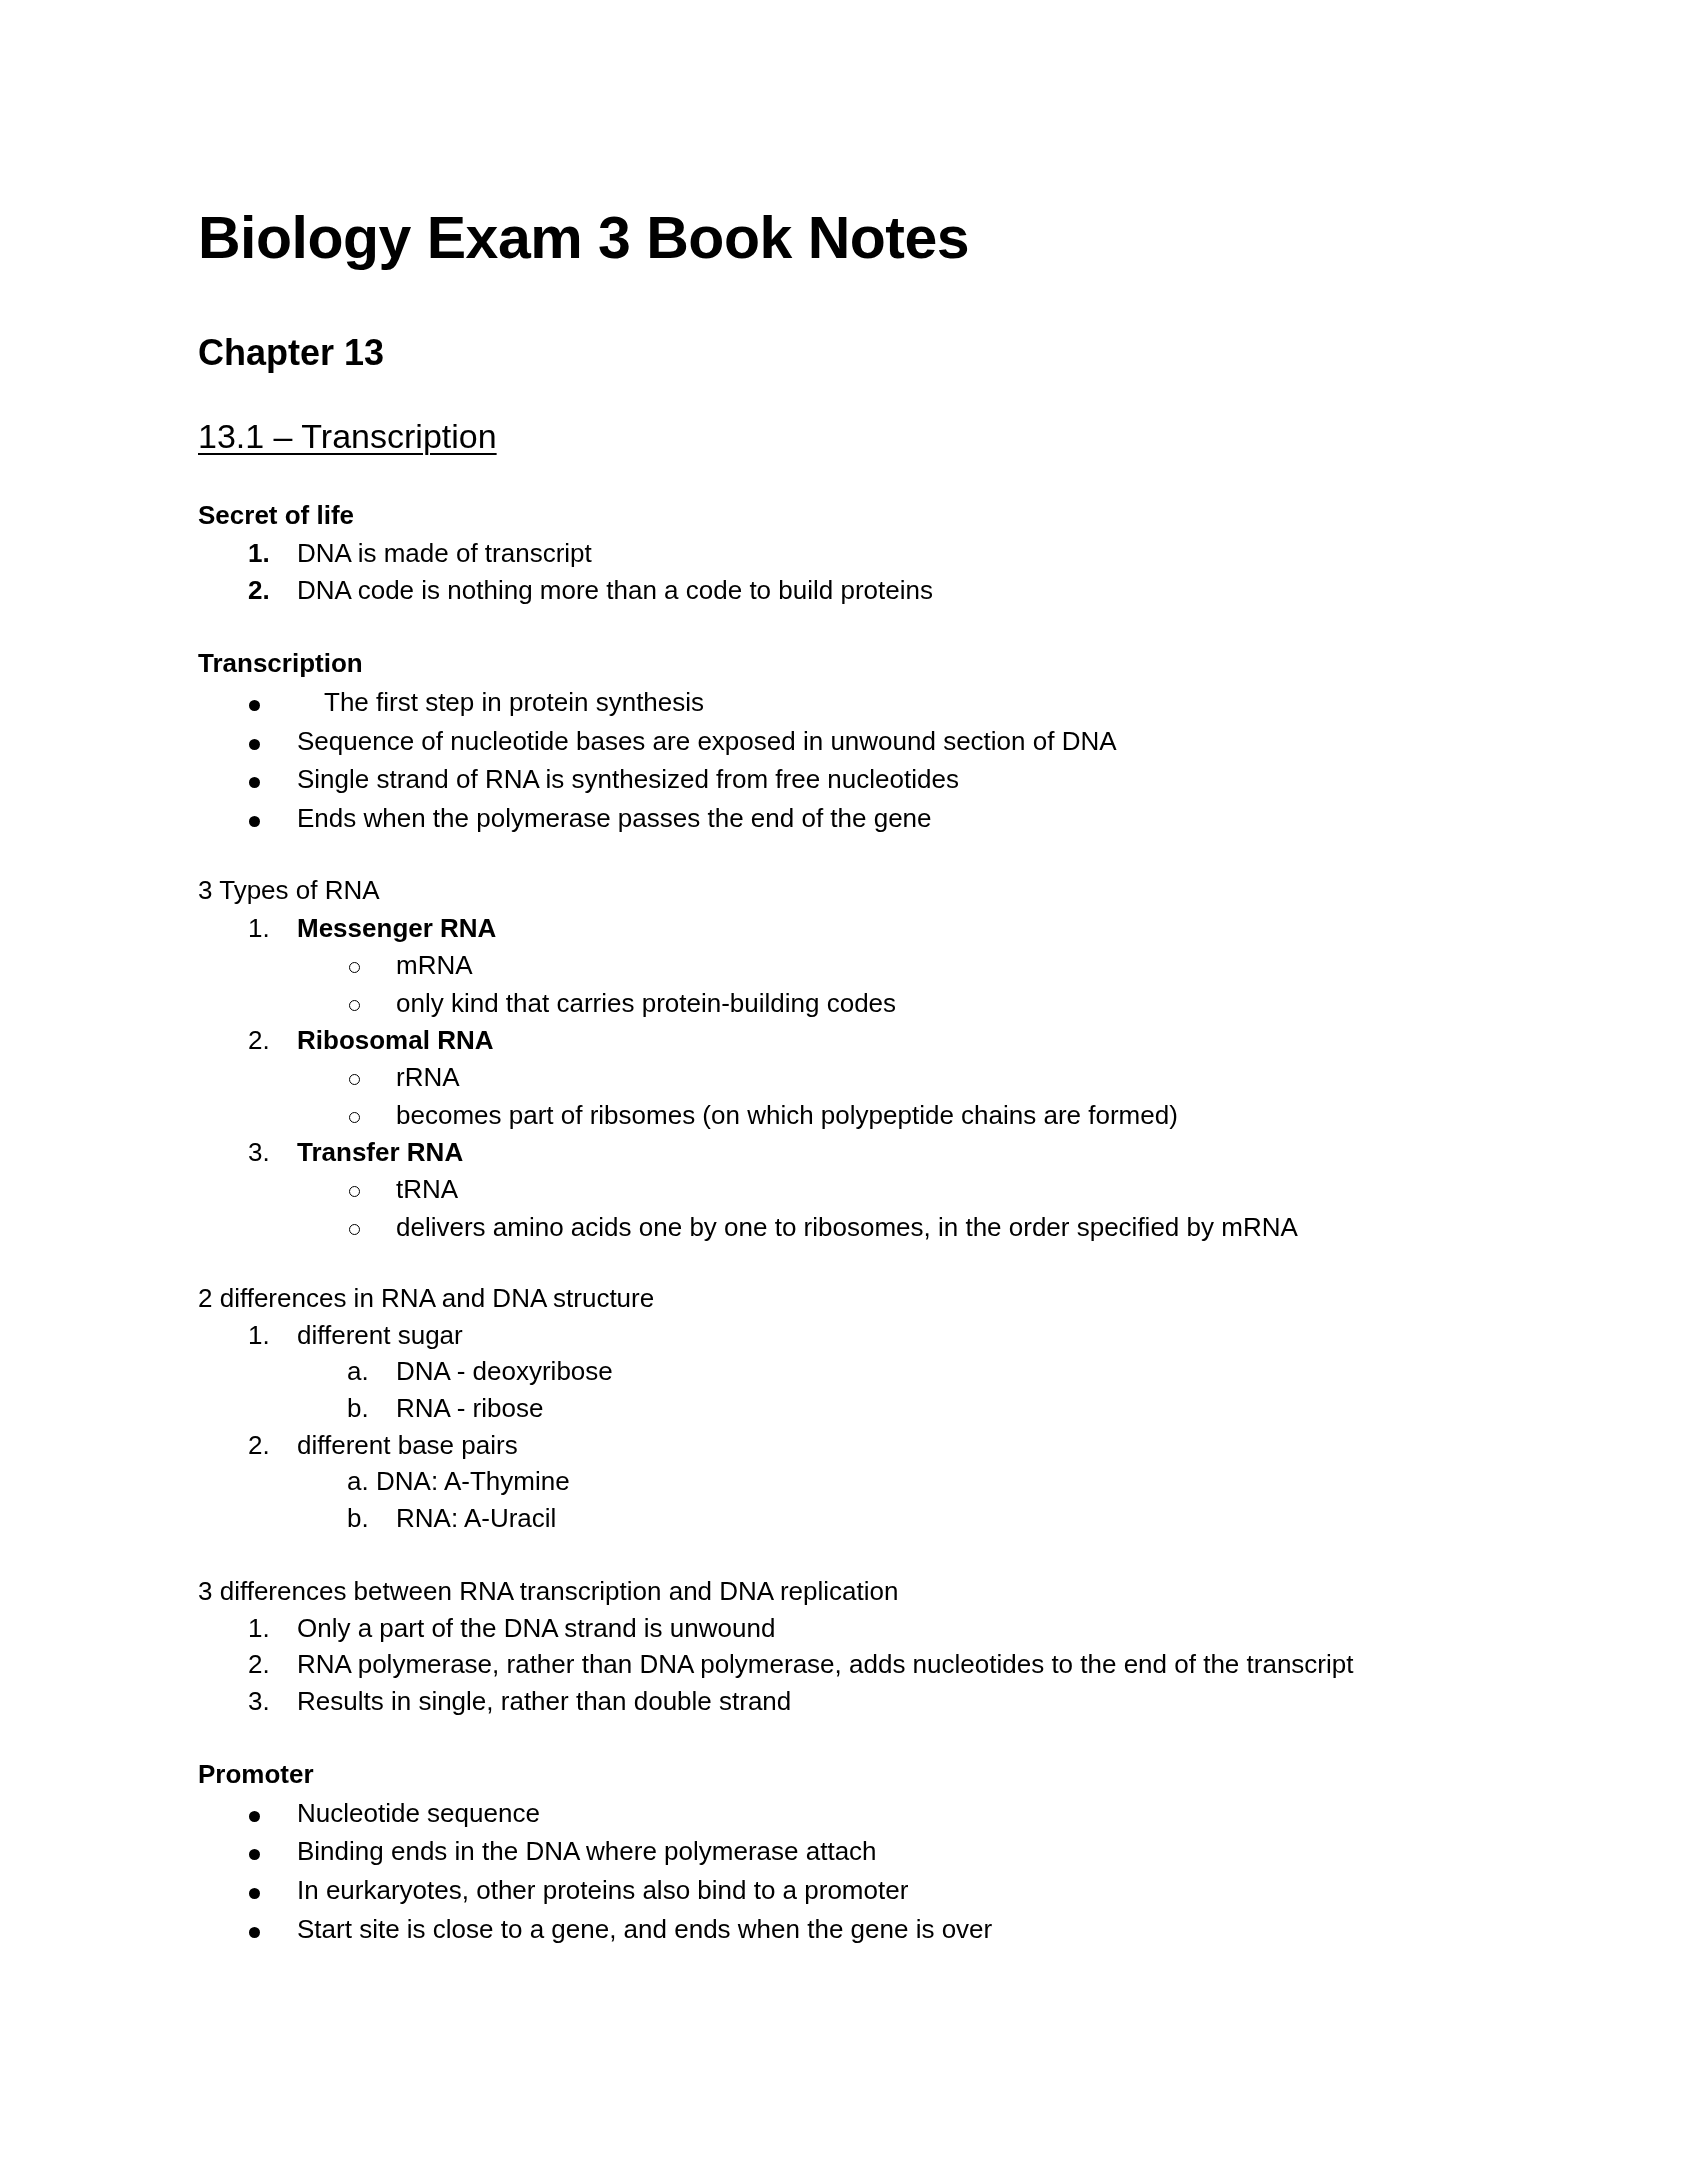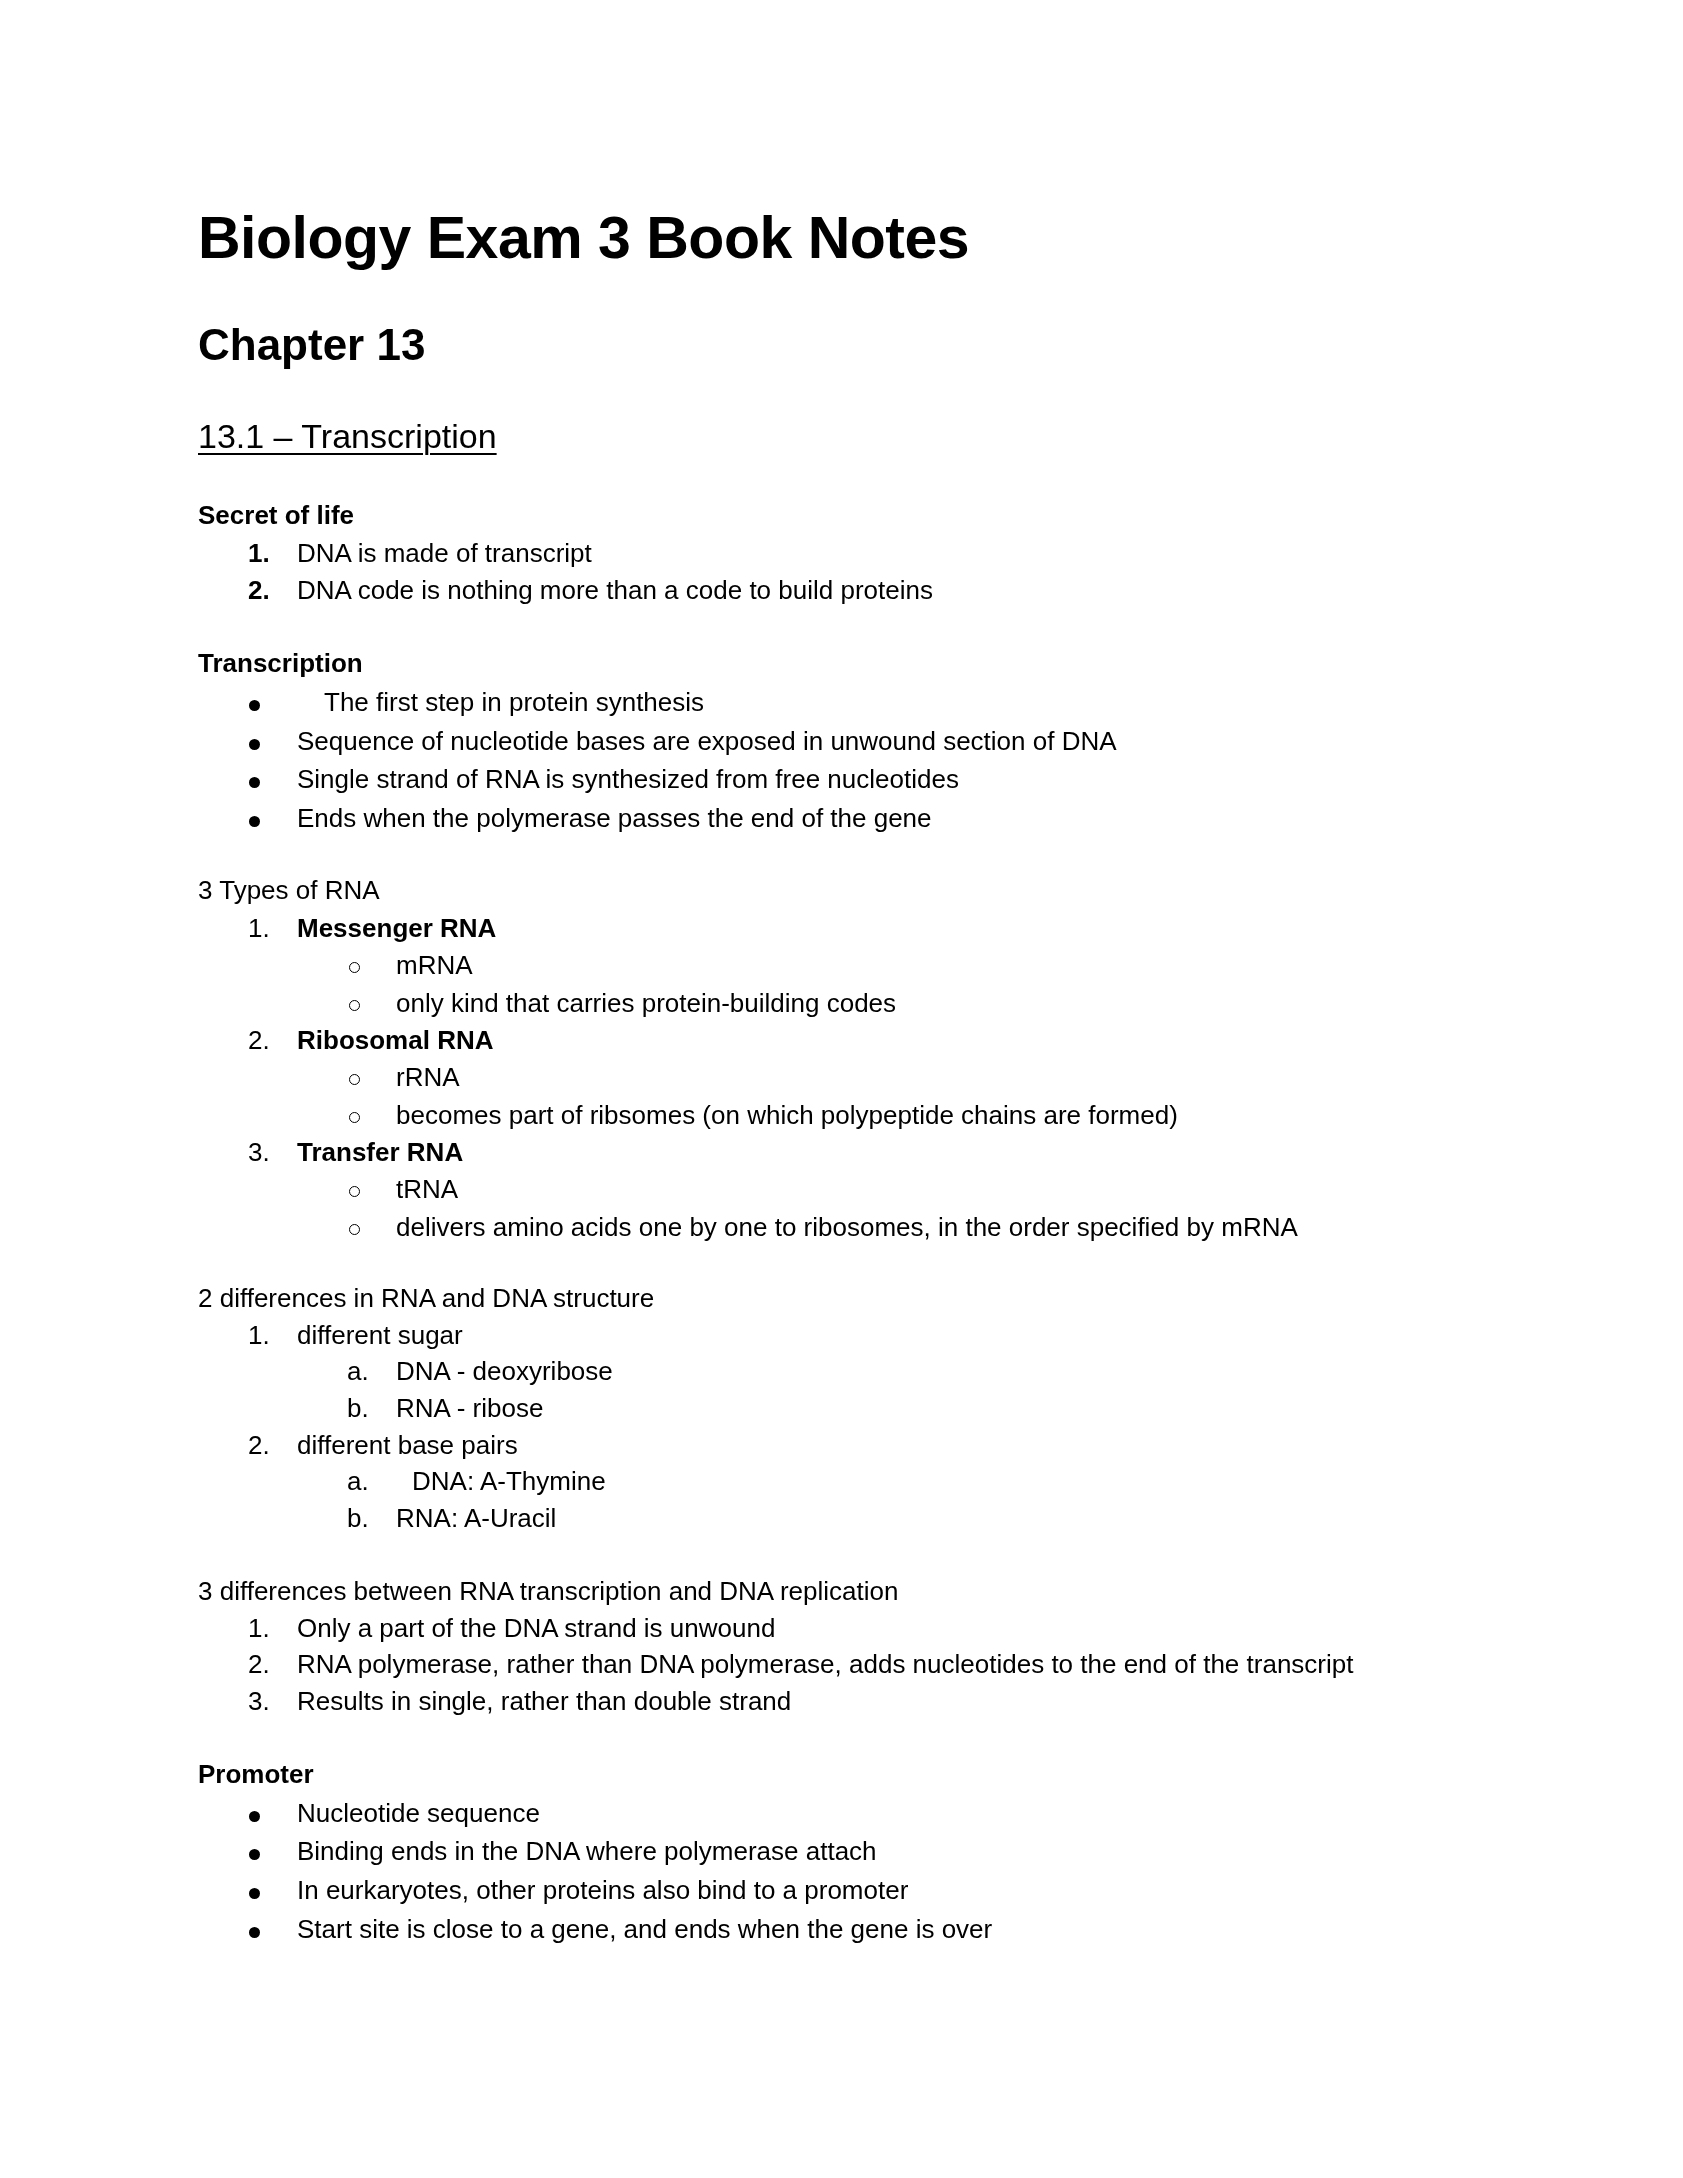--- a/index.html
+++ b/index.html
@@ -1,19 +1,19 @@
 <!DOCTYPE html>
 <html><head>
 <meta charset="utf-8">
 <style>
   html, body { margin:0; padding:0; background:#ffffff; }
   body { width:1683px; height:2178px; position:relative; overflow:hidden; color:#000; font-family:"Liberation Sans", sans-serif; }
   .line { position:absolute; white-space:nowrap; font-size:26px; line-height:30px; }
   .title { position:absolute; left:198px; top:204px; font-size:59px; font-weight:bold; line-height:69px; letter-spacing:-0.5px; }
-  .chapter { position:absolute; left:198px; top:319px; font-size:44px; font-weight:bold; line-height:51px; }
+  .chapter { position:absolute; left:198px; top:327px; font-size:36px; font-weight:bold; line-height:51px; }
   .section { position:absolute; left:198px; top:416px; font-size:34px; line-height:40px; text-decoration:underline; text-underline-offset:5px; text-decoration-thickness:2px; }
   .head { font-weight:bold; }
   .marker { position:absolute; white-space:nowrap; font-size:26px; line-height:30px; }
   .b { font-weight:bold; }
   .bullet-dot { position:absolute; width:11px; height:11px; border-radius:50%; background:#000; }
   .circle { position:absolute; width:11px; height:11px; border-radius:50%; border:1.5px solid #000; box-sizing:border-box; }
 </style>
 </head>
 <body>
 
@@ -63,21 +63,21 @@
 <div class="line" style="left:198px;top:1283px;">2 differences in RNA and DNA structure</div>
 <div class="marker" style="left:248px;top:1320px;">1.</div>
 <div class="line" style="left:297px;top:1320px;">different sugar</div>
 <div class="marker" style="left:347px;top:1356px;">a.</div>
 <div class="line" style="left:396px;top:1356px;">DNA -  deoxyribose</div>
 <div class="marker" style="left:347px;top:1393px;">b.</div>
 <div class="line" style="left:396px;top:1393px;">RNA - ribose</div>
 <div class="marker" style="left:248px;top:1430px;">2.</div>
 <div class="line" style="left:297px;top:1430px;">different base pairs</div>
 <div class="marker" style="left:347px;top:1466px;">a.</div>
-<div class="line" style="left:412px;top:1466px;">DNA: A-Thymine</div>
+<div class="line" style="left:376px;top:1466px;">DNA: A-Thymine</div>
 <div class="marker" style="left:347px;top:1503px;">b.</div>
 <div class="line" style="left:396px;top:1503px;">RNA: A-Uracil</div>
 
 <div class="line" style="left:198px;top:1576px;">3 differences between RNA transcription and DNA replication</div>
 <div class="marker" style="left:248px;top:1613px;">1.</div>
 <div class="line" style="left:297px;top:1613px;">Only a part of the DNA strand is unwound</div>
 <div class="marker" style="left:248px;top:1649px;">2.</div>
 <div class="line" style="left:297px;top:1649px;">RNA polymerase, rather than DNA polymerase, adds nucleotides to the end of the transcript</div>
 <div class="marker" style="left:248px;top:1686px;">3.</div>
 <div class="line" style="left:297px;top:1686px;">Results in single, rather than double strand</div>

